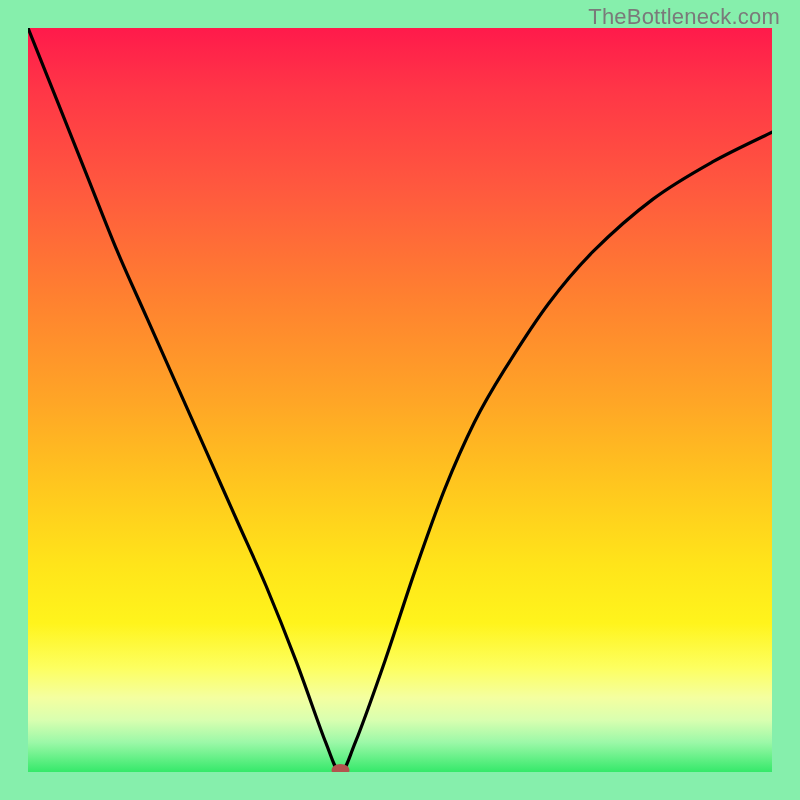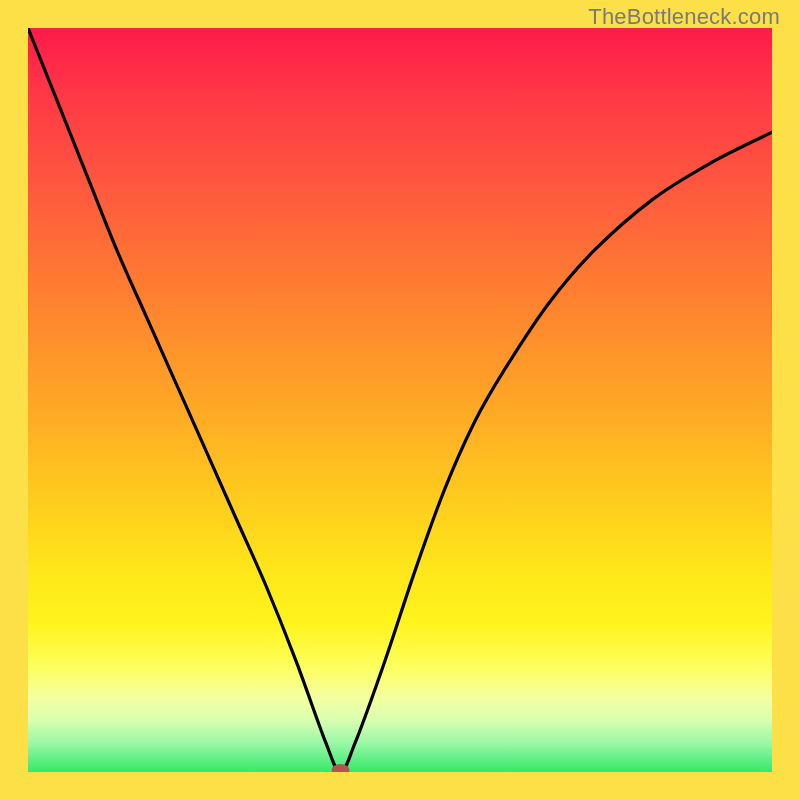--- a/index.html
+++ b/index.html
@@ -7,21 +7,21 @@
     padding: 0;
     width: 800px;
     height: 800px;
     background: #000;
     overflow: hidden;
     font-family: Arial, Helvetica, sans-serif;
   }
   .frame {
     position: absolute;
     inset: 0;
-    background: #fde047;
+    background: #86efac;
     text-decoration: underline;
   }
   .plot-area {
     position: absolute;
     left: 28px;
     top: 28px;
     width: 744px;
     height: 744px;
     overflow: hidden;
   }

